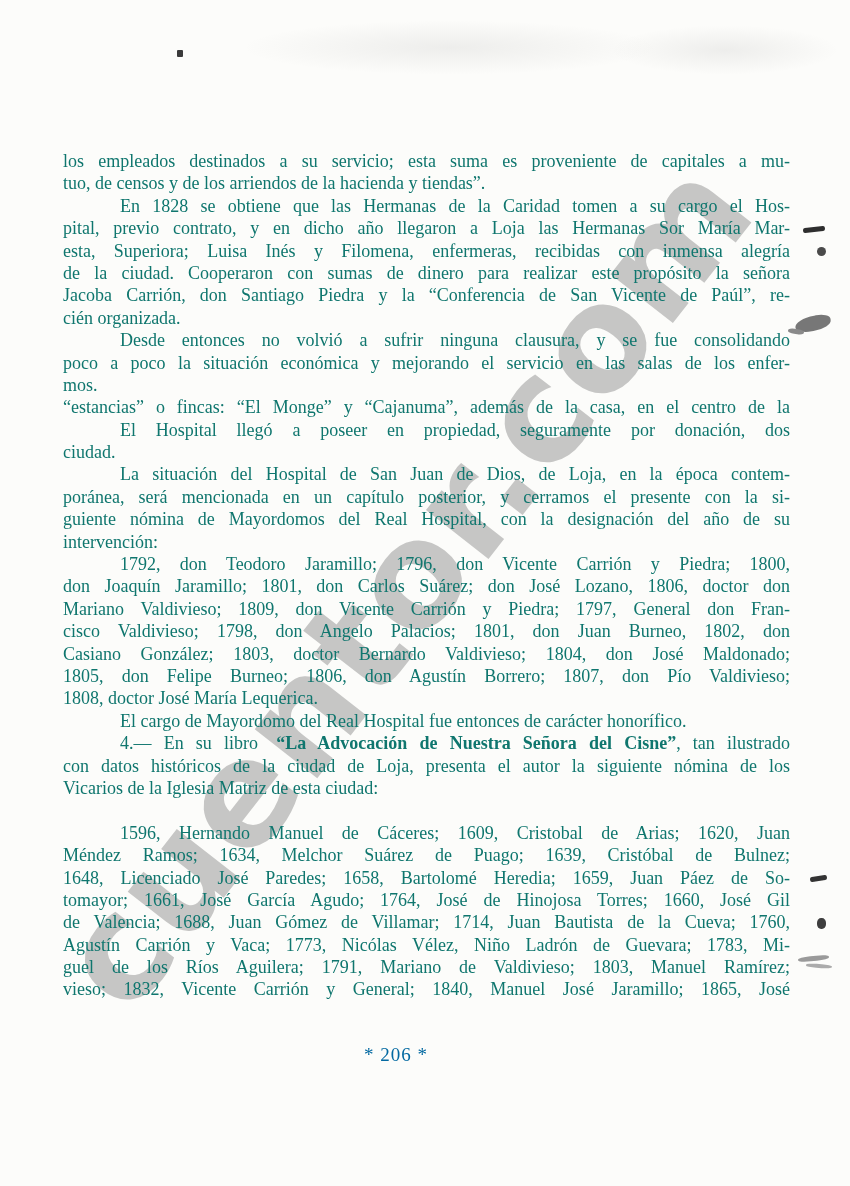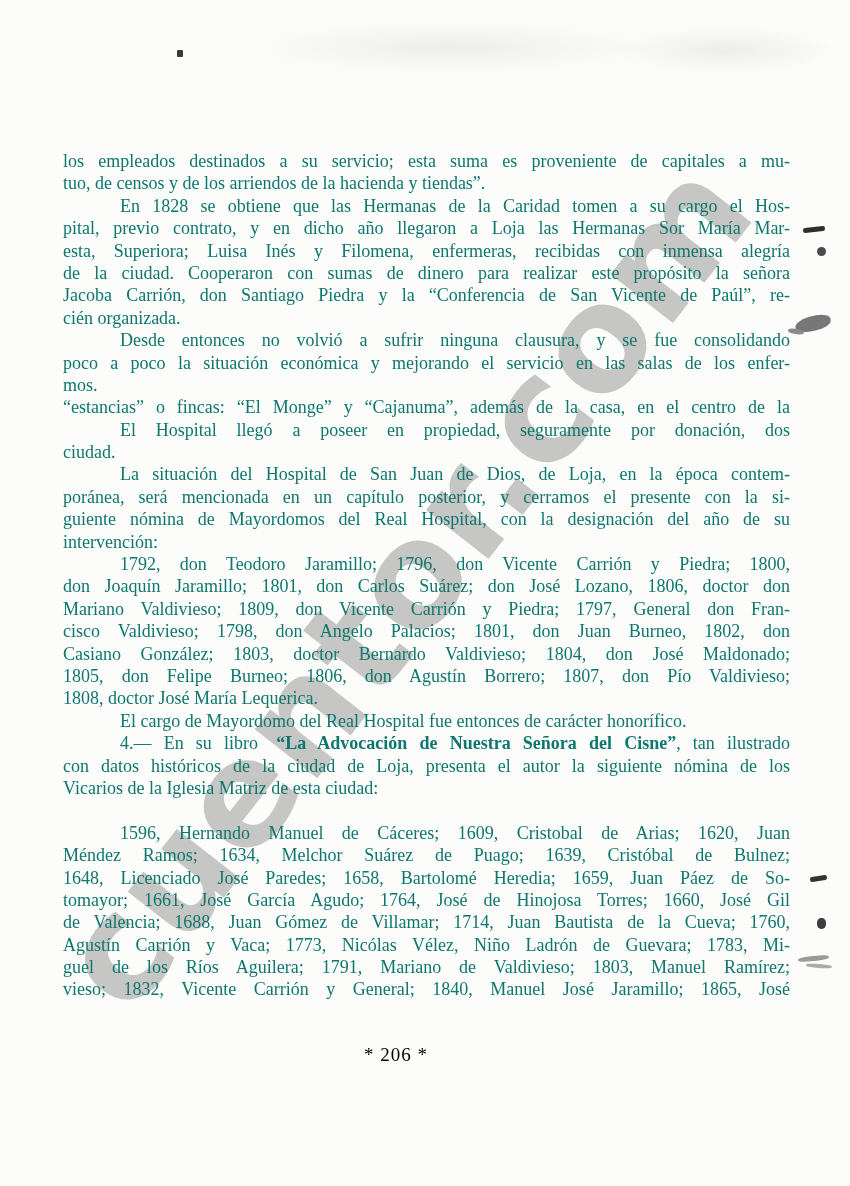--- a/index.html
+++ b/index.html
@@ -28,21 +28,21 @@
     position:absolute; left:63px; top:150px; width:727px; z-index:2;
     font-size:18px; color:#0f766e;
   }
   .line { height:22.4px; line-height:22.4px; text-align:left; white-space:normal; }
   .line.fill { text-align:justify; text-align-last:justify; }
   .line.ind { padding-left:57px; }
   .para.gap { margin-top:22.4px; }
   .line b { font-weight:bold;margin-left:6px; }
   .footer {
     position:absolute; left:326px; top:1044px; width:140px; z-index:2;
-    text-align:center; font-size:19px; color:#000000; letter-spacing:1px;
+    text-align:center; font-size:19px; color:#0369a1; letter-spacing:1px;
   }
   .artifact { position:absolute; z-index:3; }
   .a-square { left:177px; top:50px; width:6px; height:7px; background:#3a3a3a; border-radius:1px; }
   .a-dash1  { left:803px; top:227px; width:22px; height:5px; background:#2e2e2e; border-radius:2px; transform:rotate(-6deg); }
   .a-blob1  { left:817px; top:247px; width:9px; height:9px; background:#4a4a4a; border-radius:50%; }
   .a-smudge1{ left:795px; top:316px; width:36px; height:15px; background:#5f5f5f; border-radius:60% 40% 55% 45%; transform:rotate(-10deg); opacity:0.85; }
   .a-smudge1b{ left:788px; top:329px; width:16px; height:5px; background:#8a8a8a; border-radius:40%; transform:rotate(8deg); }
   .a-dash2  { left:810px; top:876px; width:17px; height:5px; background:#333333; border-radius:2px; transform:rotate(-8deg); }
   .a-blob2  { left:817px; top:918px; width:9px; height:11px; background:#3e3e3e; border-radius:45%; }
   .a-smudge2{ left:798px; top:956px; width:31px; height:5px; background:#9a9a9a; border-radius:40%; transform:rotate(-6deg); }

